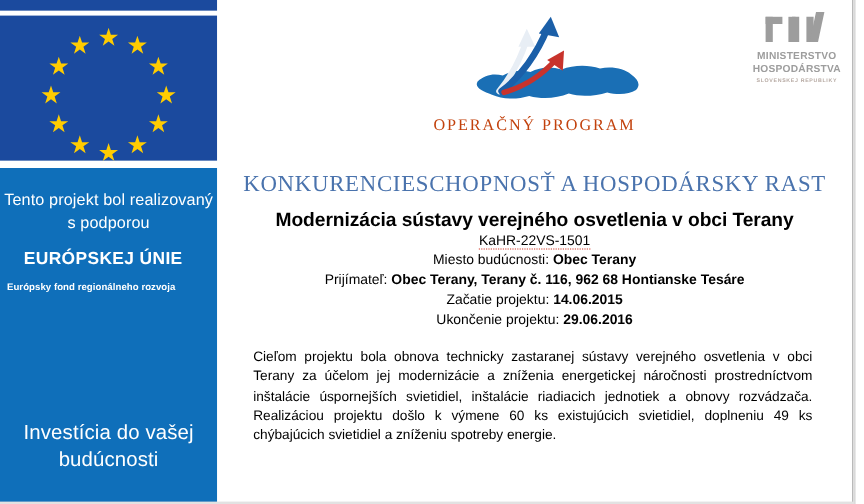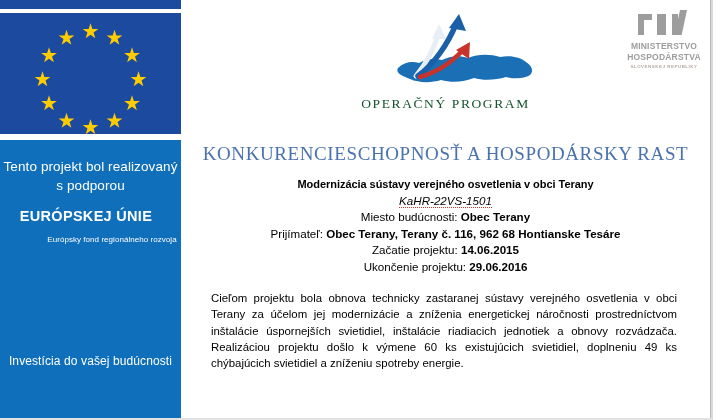--- a/index.html
+++ b/index.html
@@ -120,30 +120,29 @@
     font-size: 14.5px;
     font-weight: bold;
     letter-spacing: 0.3px;
   }
   .eu-line3 {
     position: absolute;
     left: 0;
     top: 95px;
     width: 152px;
     font-size: 8px;
-    font-weight: normal;
+    font-weight: bold;
     letter-spacing: 0.05px;
-    margin-left: 36px;
   }
   .eu-line4 {
     position: absolute;
     left: 0;
     top: 210px;
     width: 181px;
-    font-size: 12px;
+    font-size: 17px;
     line-height: 22px;
     letter-spacing: 0.1px;
   }
 
   
   .right-col {
     position: absolute;
     left: 181px;
     top: 0;
     width: 463px;
@@ -186,21 +185,21 @@
   }
   .op-sub {
     position: absolute;
     left: 0;
     top: 96px;
     width: 529px;
     text-align: center;
     font-family: "Liberation Serif", serif;
     font-size: 13.5px;
     letter-spacing: 1.6px;
-    color: #14532d;
+    color: #c2410c;
   }
   .op-title {
     position: absolute;
     left: 0;
     top: 114px;
     width: 529px;
     text-align: center;
     font-family: "Liberation Serif", serif;
     font-size: 19px;
     line-height: 23px;
@@ -215,29 +214,28 @@
     left: 0;
     top: 176px;
     width: 529px;
     text-align: center;
     color: #000000;
     font-size: 11.6px;
     line-height: 16.6px;
   }
   .info .title {
     font-weight: bold;
-    font-size: 11px;
+    font-size: 16px;
     letter-spacing: -0.05px;
   }
   .info .row { white-space: nowrap; }
   .info b { font-weight: bold; }
   .sp-err {
     border-bottom: 1.5px dotted #d23b28;
     padding-bottom: 0px;
-    font-style: italic;
   }
 
   
   .desc {
     position: absolute;
     left: 30px;
     top: 290px;
     width: 466px;
     text-align: justify;
     text-align-last: left;

